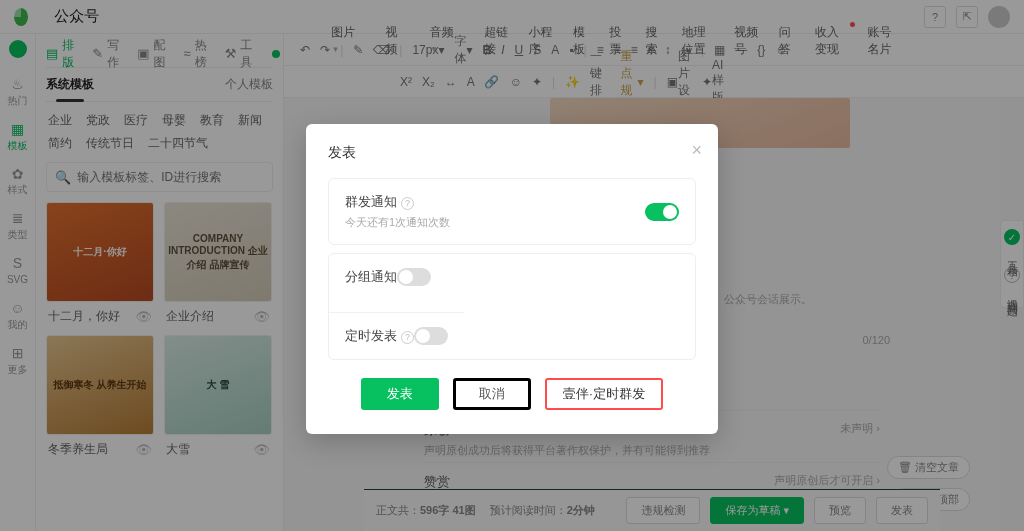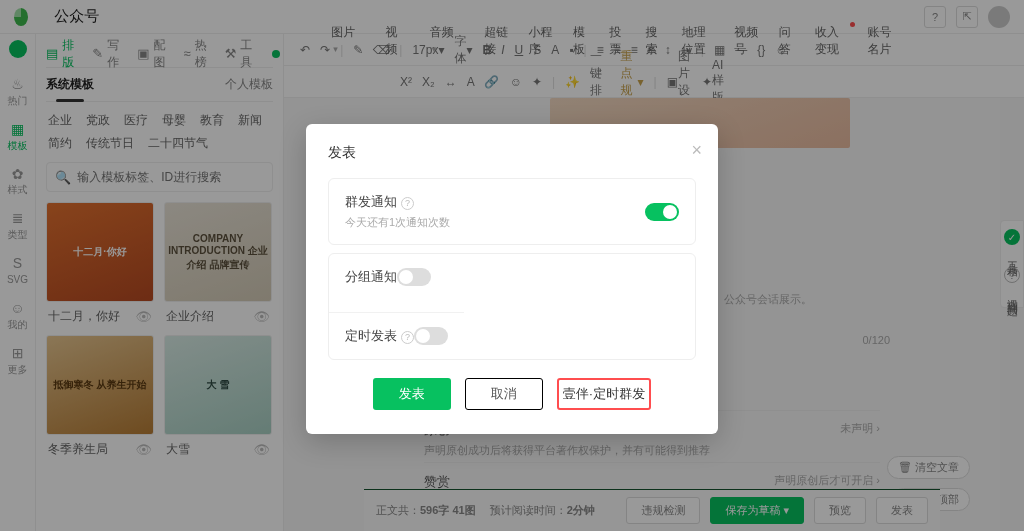--- a/index.html
+++ b/index.html
@@ -82,22 +82,22 @@
   .toggle{width:34px;height:18px;border-radius:9px;background:#ddd;position:relative;cursor:pointer;}
   .toggle::after{content:"";position:absolute;width:14px;height:14px;border-radius:50%;background:#fff;top:2px;left:2px;transition:.2s;}
   .toggle.on{background:#07c160;}
   .toggle.on::after{left:18px;}
   .mbox.stack{flex-direction:column;align-items:flex-start;gap:12px;padding:0;}
   .mrow{display:flex;align-items:center;justify-content:space-between;padding:14px 16px;}
   .mrow+.mrow{border-top:1px solid #f1f1f1;}
   .mbtns{display:flex;justify-content:center;gap:14px;margin-top:18px;}
   .btn{min-width:78px;height:32px;border-radius:3px;font-size:13px;display:flex;align-items:center;justify-content:center;cursor:pointer;}
   .btn.primary{background:#07c160;color:#fff;}
-  .btn.default{background:#fff;border:1px solid #000000;color:#555;}
-  .btn.outlined{background:#fff;border:2px solid #ff4d4f;color:#333;padding:0 4px;}
+  .btn.default{background:#fff;border:3px solid #000000;color:#555;}
+  .btn.outlined{background:#fff;border:2px solid #ff4d4f;color:#333;padding:0 16px;}
 </style>
 </head>
 <body>
 
 <div class="topbar">
   <div class="logo"></div>
   <div class="app-title">公众号</div>
   <div class="top-menu">
     <span><span>图片</span><span class="caret">▾</span></span>
     <span>视频</span>

